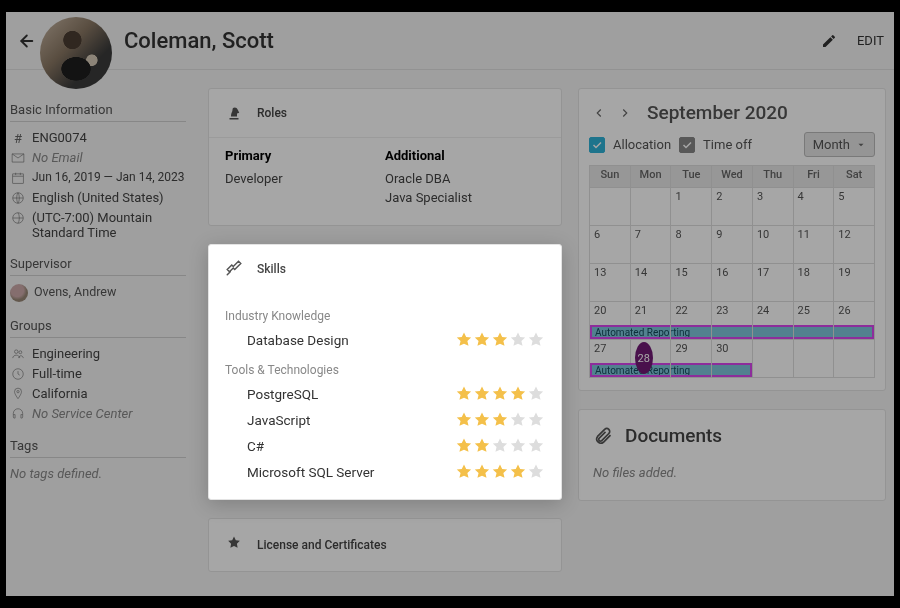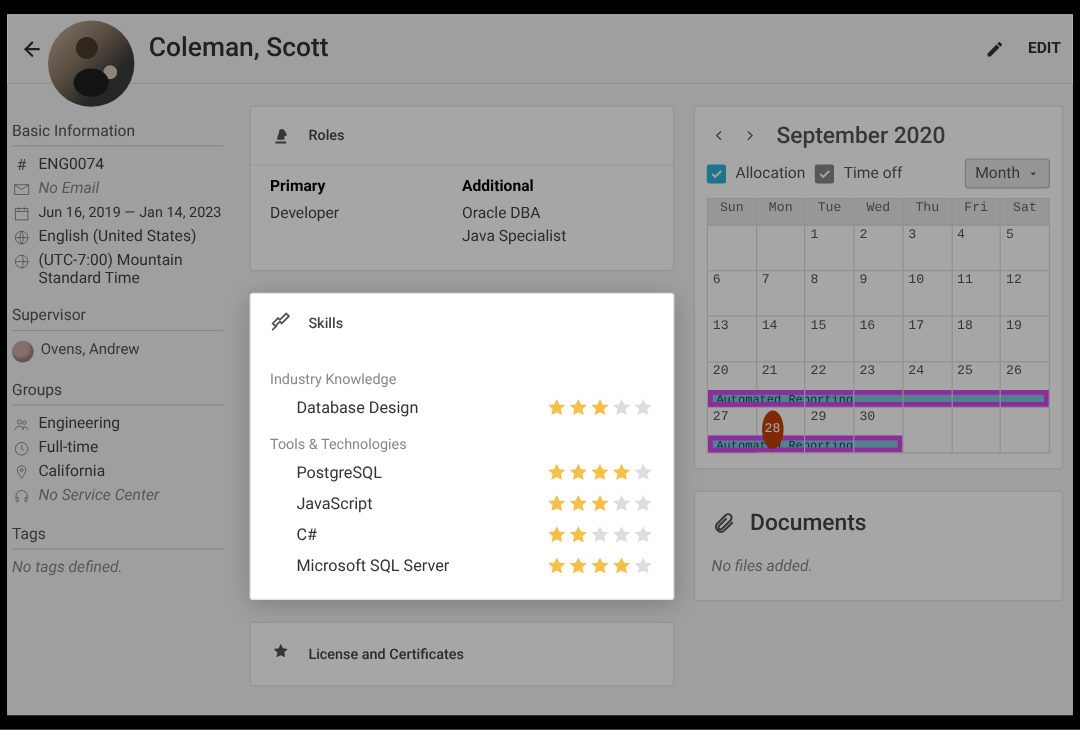--- a/index.html
+++ b/index.html
@@ -39,21 +39,21 @@
     background: linear-gradient(135deg,#c9b8a5 0%, #8a7864 40%, #3b3b3b 70%);
   }
   .avatar::after{
     content:""; position:absolute; inset:0;
     background:
       radial-gradient(circle at 45% 32%, #4a3c32 14%, transparent 15%),
       radial-gradient(ellipse 40% 32% at 50% 72%, #1e1e1e 50%, transparent 52%),
       radial-gradient(circle at 72% 60%, #d8cbb8 8%, transparent 9%);
   }
   .person-name { font-size: 22px; font-weight: 500; color:#333; }
-  .edit-block { margin-left:auto; display:flex; align-items:flex-start; gap:20px; cursor:pointer; color:#333; font-size:13px; font-weight:700; padding-right:4px;}
+  .edit-block { margin-left:auto; display:flex; align-items:flex-start; gap:20px; cursor:pointer; color:#333; font-size:13px; font-weight:400; padding-right:4px;}
   .edit-block svg{width:16px;height:16px;}
 
   .cols { display:flex; padding: 18px 0 0 0; height: calc(100% - 58px); }
   .sidebar { width: 190px; padding: 4px 10px 0 4px; font-size:13px; color:#444; }
   .sb-section-title { font-size:13px; color:#555; margin: 10px 0 4px; }
   .sb-hr { border:none; border-top:1px solid #cfcfcf; margin-bottom:6px;}
   .sb-row { display:flex; align-items:flex-start; gap:6px; padding:2px 0; }
   .sb-row .ic { width:16px; height:16px; flex:0 0 16px; color:#666; display:flex;align-items:center;justify-content:center;}
   .sb-row .txt { flex:1; color:#444; }
   .sb-row .muted { font-style: italic; color:#888; }
@@ -86,24 +86,24 @@
   .cal-top .nav{width:20px;height:20px;display:flex;align-items:center;justify-content:center;cursor:pointer;color:#666;}
   .cal-title{font-size:19px;font-weight:500;color:#555;margin-left:6px;}
   .cal-filters{display:flex;align-items:center;gap:8px;margin-bottom:8px;font-size:13px;color:#555;}
   .chk{width:16px;height:16px;border:1px solid #aaa;border-radius:2px;display:flex;align-items:center;justify-content:center;}
   .chk.blue{background:#2fb2d8;border-color:#2fb2d8;}
   .chk.grey{background:#888;border-color:#888;}
   .chk svg{width:12px;height:12px;stroke:#fff;stroke-width:3;fill:none;}
   .view-select{margin-left:auto;border:1px solid #bbb;border-radius:3px;padding:4px 8px;font-size:13px;color:#555;display:flex;align-items:center;gap:6px;cursor:pointer;background:#e5e5e5;}
   .cal-grid{border-top:1px solid #ddd;border-left:1px solid #ddd;}
   .cal-row{display:flex;}
-  .cal-cell{flex:1;border-right:1px solid #ddd;border-bottom:1px solid #ddd;min-height:38px;position:relative;font-size:11px;color:#555;padding:2px 4px;font-family:Liberation Mono, monospace;}
+  .cal-cell{flex:1;border-right:1px solid #ddd;border-bottom:1px solid #ddd;min-height:38px;position:relative;font-size:11px;color:#555;padding:2px 4px;}
   .cal-head .cal-cell{background:#e8e8e8;text-align:center;min-height:22px;font-size:11px;color:#666;font-weight:500;}
-  .cal-cell.has-today .daynum{background:#c2410c;color:#fff;border-radius:50%;width:18px;height:32px;display:inline-flex;align-items:center;justify-content:center;}
-  .event-bar{position:absolute;left:0;right:0;bottom:0;height:14px;background:#7fc6dc;border:4px solid #d946ef;font-size:10px;color:#154b5c;padding:0 3px;line-height:12px;overflow:hidden;white-space:nowrap;}
+  .cal-cell.has-today .daynum{background:#701a75;color:#fff;border-radius:50%;width:18px;height:32px;display:inline-flex;align-items:center;justify-content:center;}
+  .event-bar{position:absolute;left:0;right:0;bottom:0;height:14px;background:#7fc6dc;border:2px solid #d946ef;font-size:10px;color:#154b5c;padding:0 3px;line-height:12px;overflow:hidden;white-space:nowrap;}
   .event-bar.partial{right:auto;width:calc(100%*4 + 3px);} 
   .event-bar.week2{width:calc(100%*7 + 6px);}
   .docs-card{padding:14px 14px 20px;}
   .docs-head{display:flex;align-items:center;gap:12px;font-size:19px;font-weight:500;color:#444;margin-bottom:18px;}
   .docs-empty{font-style:italic;color:#888;font-size:13px;}
   svg{display:block;}
 </style>
 </head>
 <body>
 

